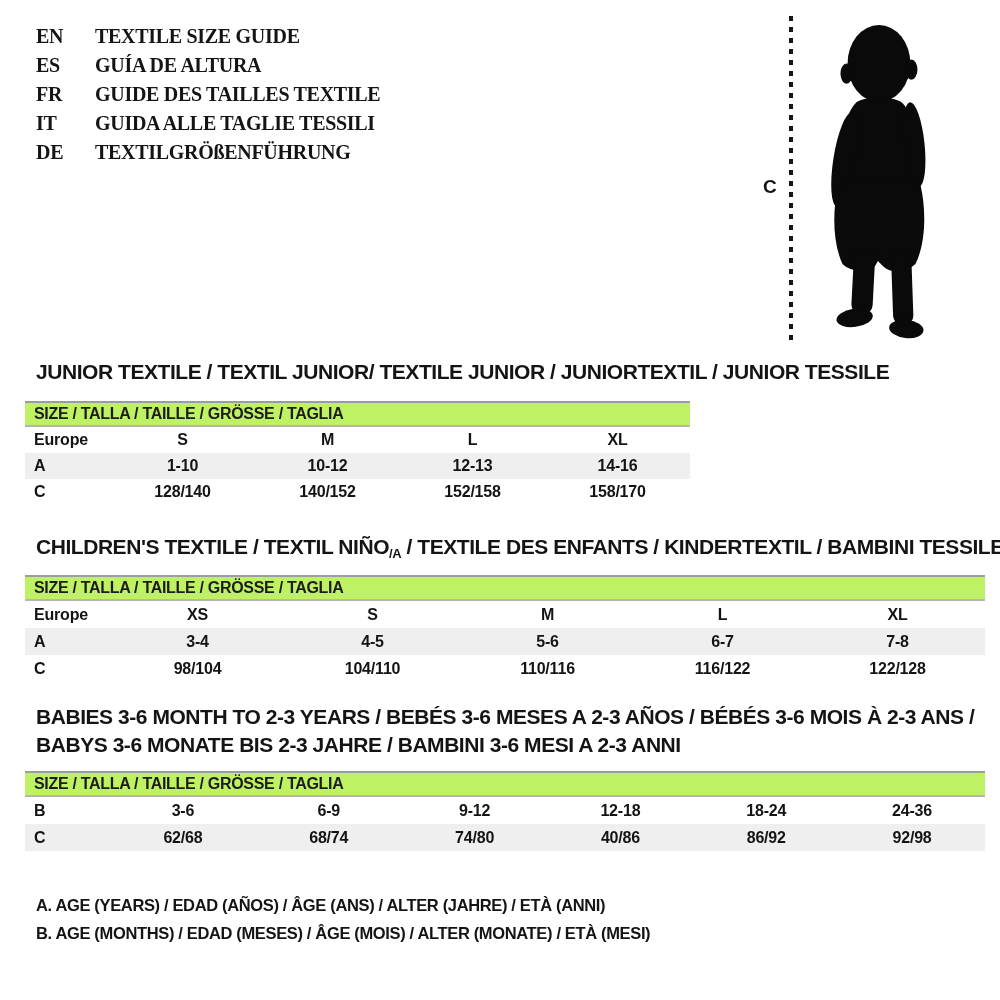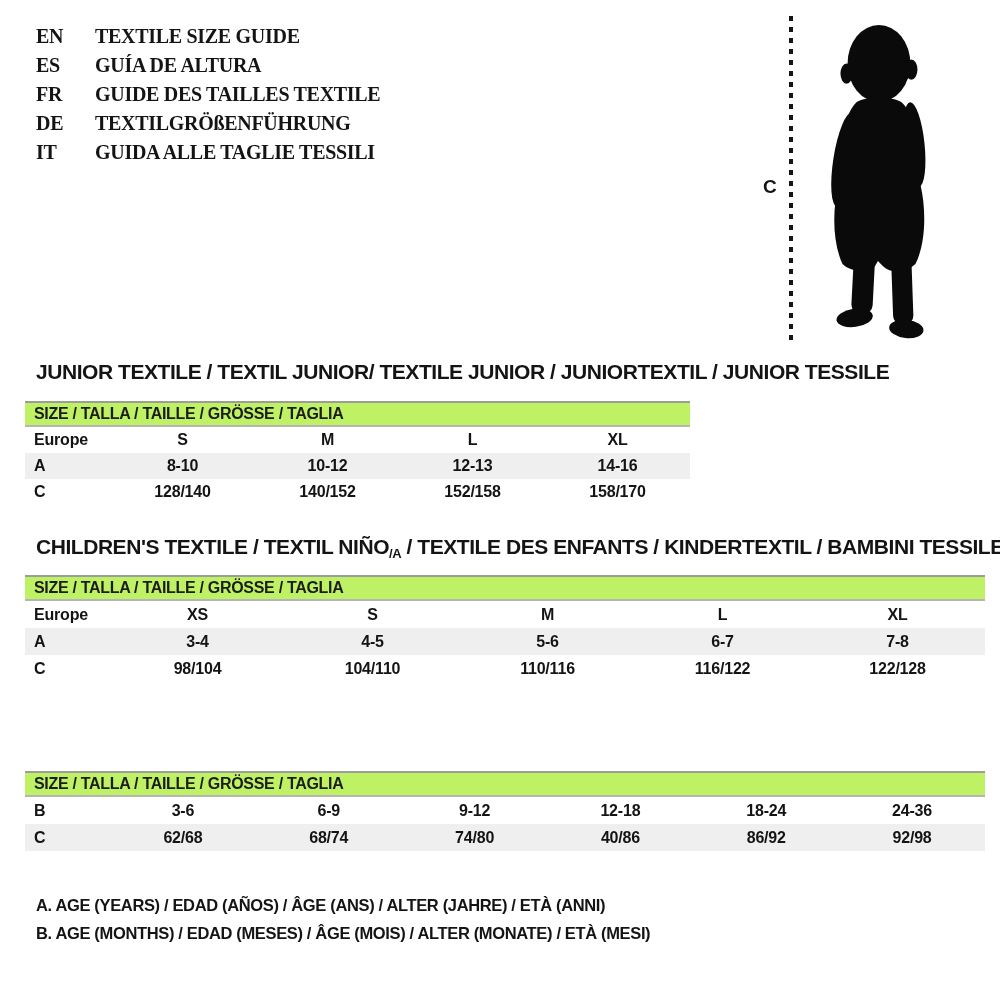--- a/index.html
+++ b/index.html
@@ -55,26 +55,26 @@
     </div>
     <div class="lang-row">
       <span class="lang-code">ES</span>
       <span class="lang-name">GUÍA DE ALTURA</span>
     </div>
     <div class="lang-row">
       <span class="lang-code">FR</span>
       <span class="lang-name">GUIDE DES TAILLES TEXTILE</span>
     </div>
     <div class="lang-row">
+      <span class="lang-code">IT</span>
+      <span class="lang-name">GUIDA ALLE TAGLIE TESSILI</span>
+    </div>
+    <div class="lang-row">
       <span class="lang-code">DE</span>
       <span class="lang-name">TEXTILGRÖßENFÜHRUNG</span>
-    </div>
-    <div class="lang-row">
-      <span class="lang-code">IT</span>
-      <span class="lang-name">GUIDA ALLE TAGLIE TESSILI</span>
     </div>
   </div>
 
   <span class="c-label">C</span>
   <div class="dotted-line"></div>
   <svg class="baby-svg" viewBox="0 0 150 330" xmlns="http://www.w3.org/2000/svg">
     <g fill="#0a0a0a">
       <ellipse cx="72" cy="50" rx="31" ry="38"></ellipse>
       <ellipse cx="40" cy="60" rx="6" ry="10"></ellipse>
       <ellipse cx="104" cy="56" rx="6" ry="10"></ellipse>
@@ -94,21 +94,21 @@
     <div class="size-bar">SIZE / TALLA / TAILLE / GRÖSSE / TAGLIA</div>
     <div class="trow">
       <span class="tlabel">Europe</span>
       <span class="tcell">S</span>
       <span class="tcell">M</span>
       <span class="tcell">L</span>
       <span class="tcell">XL</span>
     </div>
     <div class="trow alt">
       <span class="tlabel">A</span>
-      <span class="tcell">8-10</span>
+      <span class="tcell">1-10</span>
       <span class="tcell">10-12</span>
       <span class="tcell">12-13</span>
       <span class="tcell">14-16</span>
     </div>
     <div class="trow">
       <span class="tlabel">C</span>
       <span class="tcell">128/140</span>
       <span class="tcell">140/152</span>
       <span class="tcell">152/158</span>
       <span class="tcell">158/170</span>
@@ -139,20 +139,24 @@
     <div class="trow">
       <span class="tlabel">C</span>
       <span class="tcell">98/104</span>
       <span class="tcell">104/110</span>
       <span class="tcell">110/116</span>
       <span class="tcell">116/122</span>
       <span class="tcell">122/128</span>
     </div>
   </div>
 
+  <div class="sec-title title-babies">
+    <div>BABIES 3-6 MONTH TO 2-3 YEARS / BEBÉS 3-6 MESES A 2-3 AÑOS / BÉBÉS 3-6 MOIS À 2-3 ANS /</div>
+    <div>BABYS 3-6 MONATE BIS 2-3 JAHRE / BAMBINI 3-6 MESI A 2-3 ANNI</div>
+  </div>
   <div class="size-table t3">
     <div class="size-bar">SIZE / TALLA / TAILLE / GRÖSSE / TAGLIA</div>
     <div class="trow">
       <span class="tlabel">B</span>
       <span class="tcell">3-6</span>
       <span class="tcell">6-9</span>
       <span class="tcell">9-12</span>
       <span class="tcell">12-18</span>
       <span class="tcell">18-24</span>
       <span class="tcell">24-36</span>

